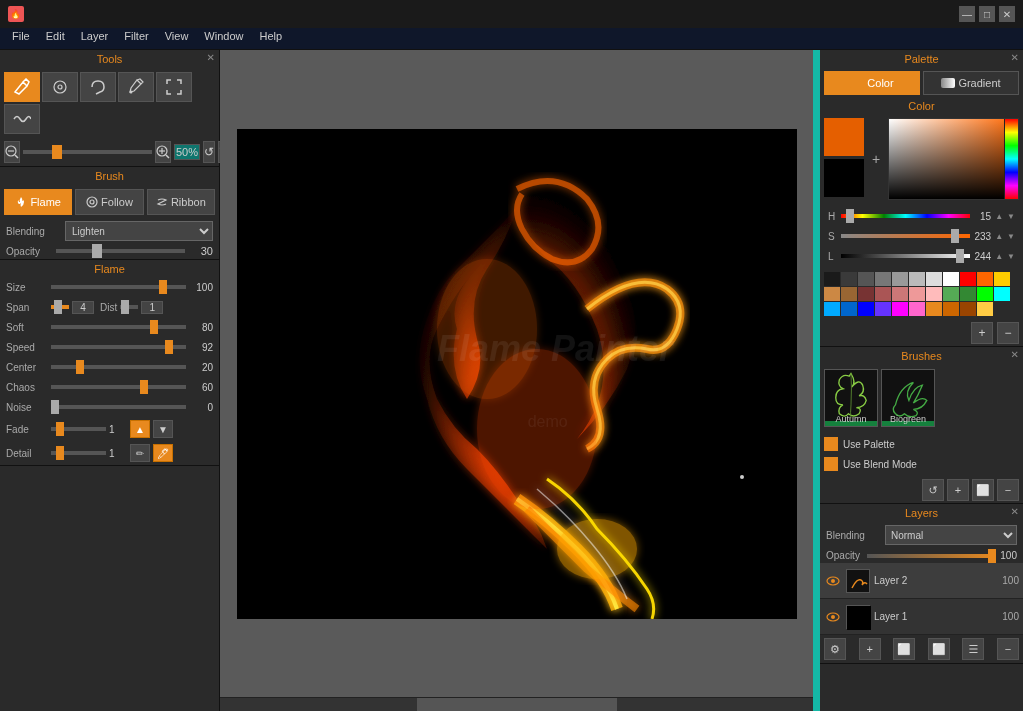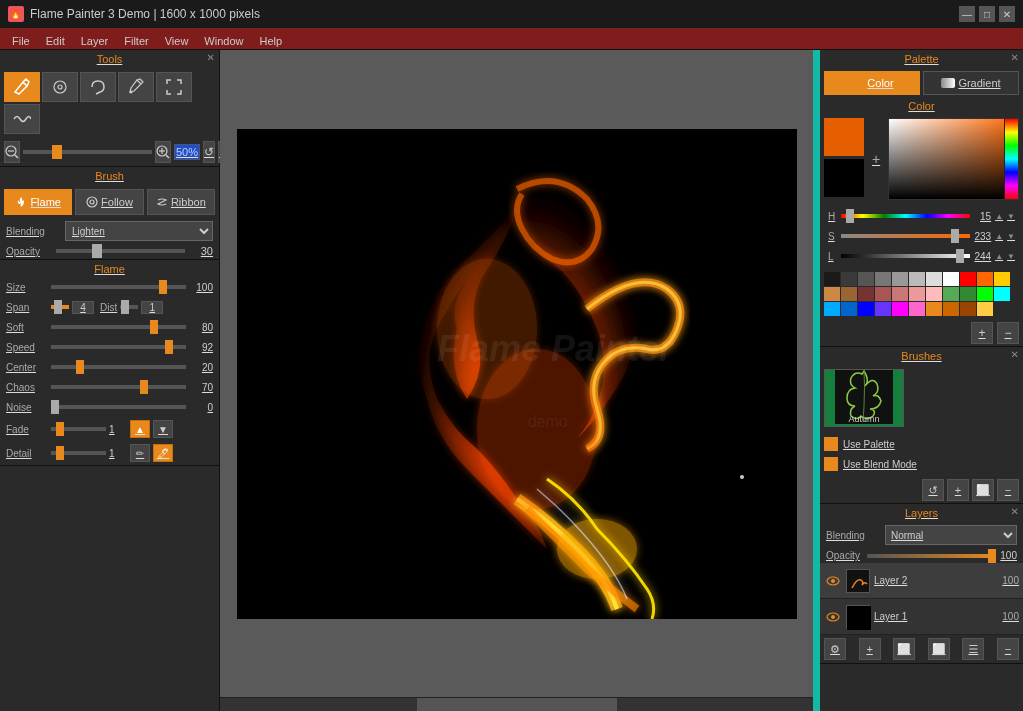--- a/index.html
+++ b/index.html
@@ -6,44 +6,44 @@
     body { background: #3c3c3c; font-family: Arial, sans-serif; font-size: 11px; color: #ddd; width: 1023px; height: 711px; overflow: hidden; user-select: none; }
 
     
     #titlebar { background: #1a1a1a; height: 28px; display: flex; align-items: center; justify-content: space-between; padding: 0 8px; }
     #titlebar .title { display: flex; align-items: center; gap: 6px; font-size: 12px; color: #ccc; }
     #titlebar .title-icon { width: 16px; height: 16px; background: #e55; border-radius: 2px; display: flex; align-items: center; justify-content: center; font-size: 9px; color: #fff; }
     #titlebar .win-controls { display: flex; gap: 4px; }
     #titlebar .win-btn { width: 16px; height: 16px; background: #555; border: none; color: #ccc; cursor: pointer; font-size: 10px; display: flex; align-items: center; justify-content: center; }
 
     
-    #menubar { background: #7f1d1d; height: 22px; display: flex; align-items: flex-end; padding: 0 4px; border-bottom: 1px solid #111; }
+    #menubar { background: #0f172a; height: 22px; display: flex; align-items: flex-start; padding: 0 4px; border-bottom: 1px solid #111; }
     .menu-item { padding: 2px 8px; color: #ccc; cursor: pointer; font-size: 11px; }
 
     
-    #main { display: flex; height: calc(711px - 50px); text-decoration: underline; }
+    #main { display: flex; height: calc(711px - 50px); }
 
     
     #left-panel { width: 220px; background: #2a2a2a; border-right: 1px solid #111; display: flex; flex-direction: column; flex-shrink: 0; }
 
     
     .panel-section { border-bottom: 1px solid #111; }
     .panel-header { text-align: center; color: #e8891e; font-size: 11px; padding: 3px 0; position: relative; }
     .panel-close { position: absolute; right: 4px; top: 2px; cursor: pointer; color: #888; font-size: 10px; }
 
     .tools-grid { display: flex; flex-wrap: wrap; padding: 4px; gap: 2px; }
     .tool-btn { width: 36px; height: 30px; background: #444; border: 1px solid #555; color: #ccc; cursor: pointer; display: flex; align-items: center; justify-content: center; font-size: 14px; }
     .tool-btn.active { background: #e8891e; border-color: #e8891e; color: #fff; }
 
     
     .zoom-row { display: flex; align-items: center; padding: 3px 4px; gap: 3px; }
     .zoom-btn { width: 22px; height: 22px; background: #444; border: 1px solid #555; color: #ccc; cursor: pointer; display: flex; align-items: center; justify-content: center; font-size: 12px; }
     .zoom-slider { flex: 1; height: 4px; background: #555; appearance: none; }
     .zoom-slider::-webkit-slider-thumb { appearance: none; width: 10px; height: 14px; background: #e8891e; cursor: pointer; }
-    .zoom-value { background: #1d4ed8; border: 1px solid #555; color: #ccc; width: 38px; text-align: center; font-size: 11px; padding: 1px; }
+    .zoom-value { background: #0f766e; border: 1px solid #555; color: #ccc; width: 38px; text-align: center; font-size: 11px; padding: 1px; }
     .rotate-btn { width: 22px; height: 22px; background: #444; border: 1px solid #555; color: #ccc; cursor: pointer; font-size: 11px; }
 
     
     .brush-buttons { display: flex; padding: 4px; gap: 3px; }
     .brush-btn { flex: 1; height: 26px; background: #444; border: 1px solid #555; color: #ccc; cursor: pointer; font-size: 11px; display: flex; align-items: center; justify-content: center; gap: 3px; }
     .brush-btn.active { background: #e8891e; border-color: #e8891e; color: #fff; }
 
     .blend-row { display: flex; align-items: center; padding: 2px 6px; gap: 4px; }
     .blend-label { color: #aaa; width: 55px; font-size: 10px; }
     .blend-select { background: #444; border: 1px solid #666; color: #ccc; font-size: 10px; padding: 1px 2px; flex: 1; height: 20px; }
@@ -105,21 +105,21 @@
     .hsl-arrow { color: #888; font-size: 8px; cursor: pointer; }
 
     .color-swatches-grid { display: flex; flex-wrap: wrap; padding: 4px; gap: 1px; }
     .swatch { width: 16px; height: 14px; cursor: pointer; }
 
     .palette-bottom { display: flex; justify-content: flex-end; padding: 2px 4px; gap: 4px; }
     .palette-icon-btn { width: 22px; height: 22px; background: #444; border: 1px solid #555; color: #ccc; cursor: pointer; display: flex; align-items: center; justify-content: center; font-size: 12px; }
 
     
     .brushes-grid { display: flex; padding: 4px; gap: 3px; }
-    .brush-thumb { width: 80px; height: 58px; background: #15803d; border: 1px solid #555; cursor: pointer; display: flex; align-items: flex-end; justify-content: center; padding-bottom: 2px; position: relative; overflow: hidden; }
+    .brush-thumb { width: 54px; height: 58px; background: #15803d; border: 1px solid #555; cursor: pointer; display: flex; align-items: flex-end; justify-content: center; padding-bottom: 2px; position: relative; overflow: hidden; }
     .brush-thumb-label { font-size: 9px; color: #ccc; position: absolute; bottom: 2px; }
     .brush-options { padding: 3px 4px; }
     .brush-option-row { display: flex; align-items: center; gap: 5px; height: 20px; }
     .brush-option-swatch { width: 14px; height: 14px; background: #e8891e; }
     .brush-option-label { color: #ccc; font-size: 10px; }
     .brush-panel-bottom { display: flex; justify-content: flex-end; padding: 2px 4px; gap: 3px; }
     .brush-icon-btn { width: 22px; height: 22px; background: #444; border: 1px solid #555; color: #ccc; cursor: pointer; display: flex; align-items: center; justify-content: center; font-size: 11px; }
 
     
     .layers-blend-row { display: flex; align-items: center; padding: 3px 6px; gap: 4px; }
@@ -142,21 +142,20 @@
 
     
     .flame-svg { position: absolute; inset: 0; width: 100%; height: 100%; }
   </style>
 </head>
 <body>
 
 <div id="titlebar">
   <div class="title">
     <div class="title-icon">🔥</div>
-    <span>Flame Painter 3 Demo | 1600 x 1000 pixels</span>
   </div>
   <div class="win-controls">
     <button class="win-btn">—</button>
     <button class="win-btn">□</button>
     <button class="win-btn">✕</button>
   </div>
 </div>
 
 <div id="menubar">
   <span class="menu-item">File</span>
@@ -308,21 +307,21 @@
       <div class="param-row">
         <span class="param-label">Center</span>
         <input type="range" class="param-slider orange" value="20" min="0" max="100" style="flex: 1 1 0%; height: 4px; background: rgb(85, 85, 85); appearance: none;">
         <span class="param-value">20</span>
       </div>
 
 
       <div class="param-row">
         <span class="param-label">Chaos</span>
         <input type="range" class="param-slider orange" value="70" min="0" max="100" style="flex: 1 1 0%; height: 4px; background: rgb(85, 85, 85); appearance: none;">
-        <span class="param-value">70</span>
+        <span class="param-value">60</span>
       </div>
 
       <div class="param-row">
         <span class="param-label">Noise</span>
         <input type="range" class="param-slider" value="0" min="0" max="100" style="flex: 1 1 0%; height: 4px; background: rgb(85, 85, 85); appearance: none;">
         <span class="param-value">0</span>
       </div>
 
       <div class="fade-row">
         <span class="param-label">Fade</span>
@@ -522,20 +521,27 @@
 
         <div class="brush-thumb">
           <svg width="58" height="58" viewBox="0 0 58 58">
               <rect width="58" height="58" fill="#111"></rect>
               <path d="M29 5 Q35 15 30 20 Q38 10 42 18 Q45 26 38 30 Q44 28 46 35 Q44 43 35 43 Q42 44 38 50 Q32 55 26 50 Q22 55 16 50 Q14 43 20 40 Q12 40 12 32 Q12 23 20 22 Q14 19 16 12 Q20 5 27 8Z" fill="none" stroke="#88cc44" stroke-width="1.5"></path>
               <path d="M29 5 Q30 20 29 40 Q28 50 29 55" fill="none" stroke="#5a8830" stroke-width="1"></path>
             </svg>
           <span class="brush-thumb-label">Autumn</span>
         </div>
 
+        <div class="brush-thumb">
+          <svg width="58" height="58" viewBox="0 0 58 58">
+              <rect width="58" height="58" fill="#111"></rect>
+              <path d="M15 40 Q20 20 35 15 Q25 25 30 35 Q35 20 45 18 Q40 30 35 38 Q45 30 50 35 Q45 45 35 45 Q42 48 38 52 Q30 55 25 50 Q20 55 15 50 Q10 45 15 40Z" fill="none" stroke="#44aa44" stroke-width="1.5"></path>
+            </svg>
+          <span class="brush-thumb-label">Biogreen</span>
+        </div>
 
       </div>
       <div class="brush-options">
         <div class="brush-option-row">
           <div class="brush-option-swatch" style="background:#e8891e;"></div>
           <span class="brush-option-label">Use Palette</span>
         </div>
         <div class="brush-option-row">
           <div class="brush-option-swatch" style="background:#e8891e;"></div>
           <span class="brush-option-label">Use Blend Mode</span>

